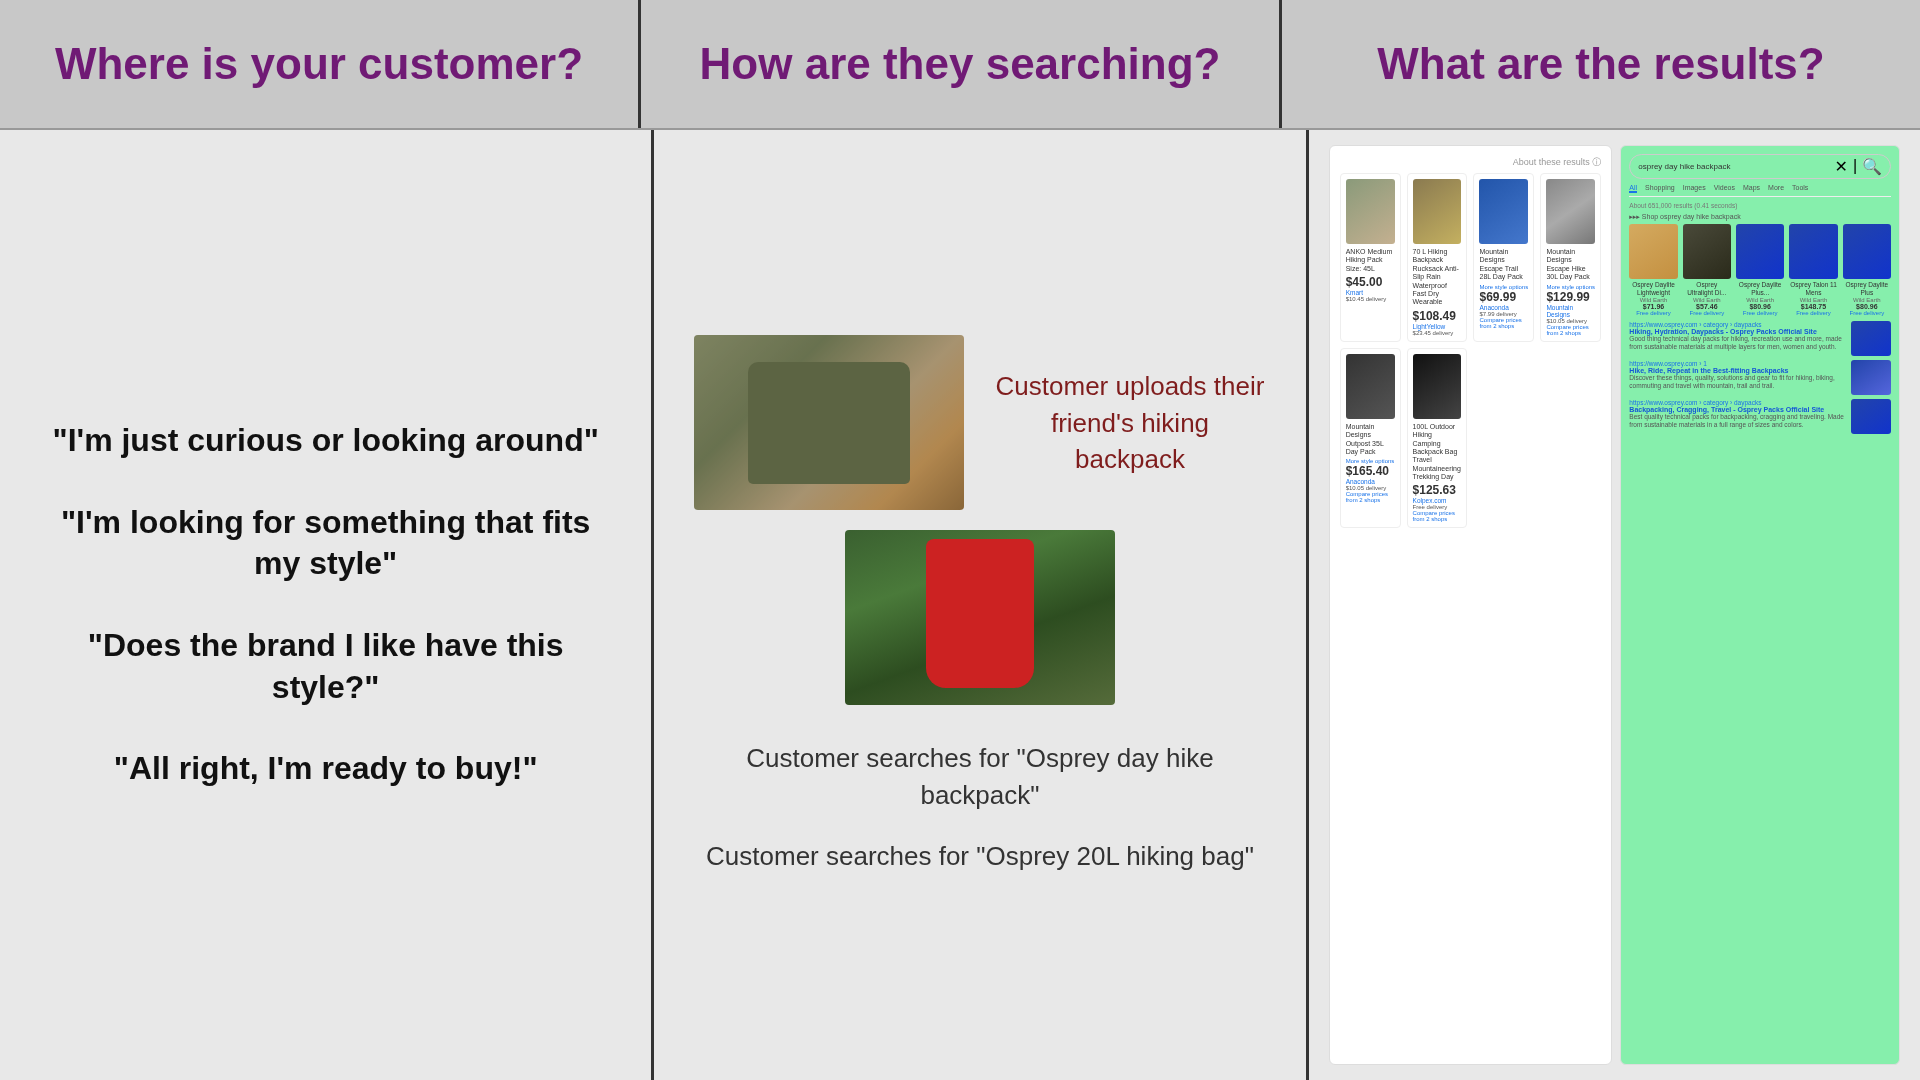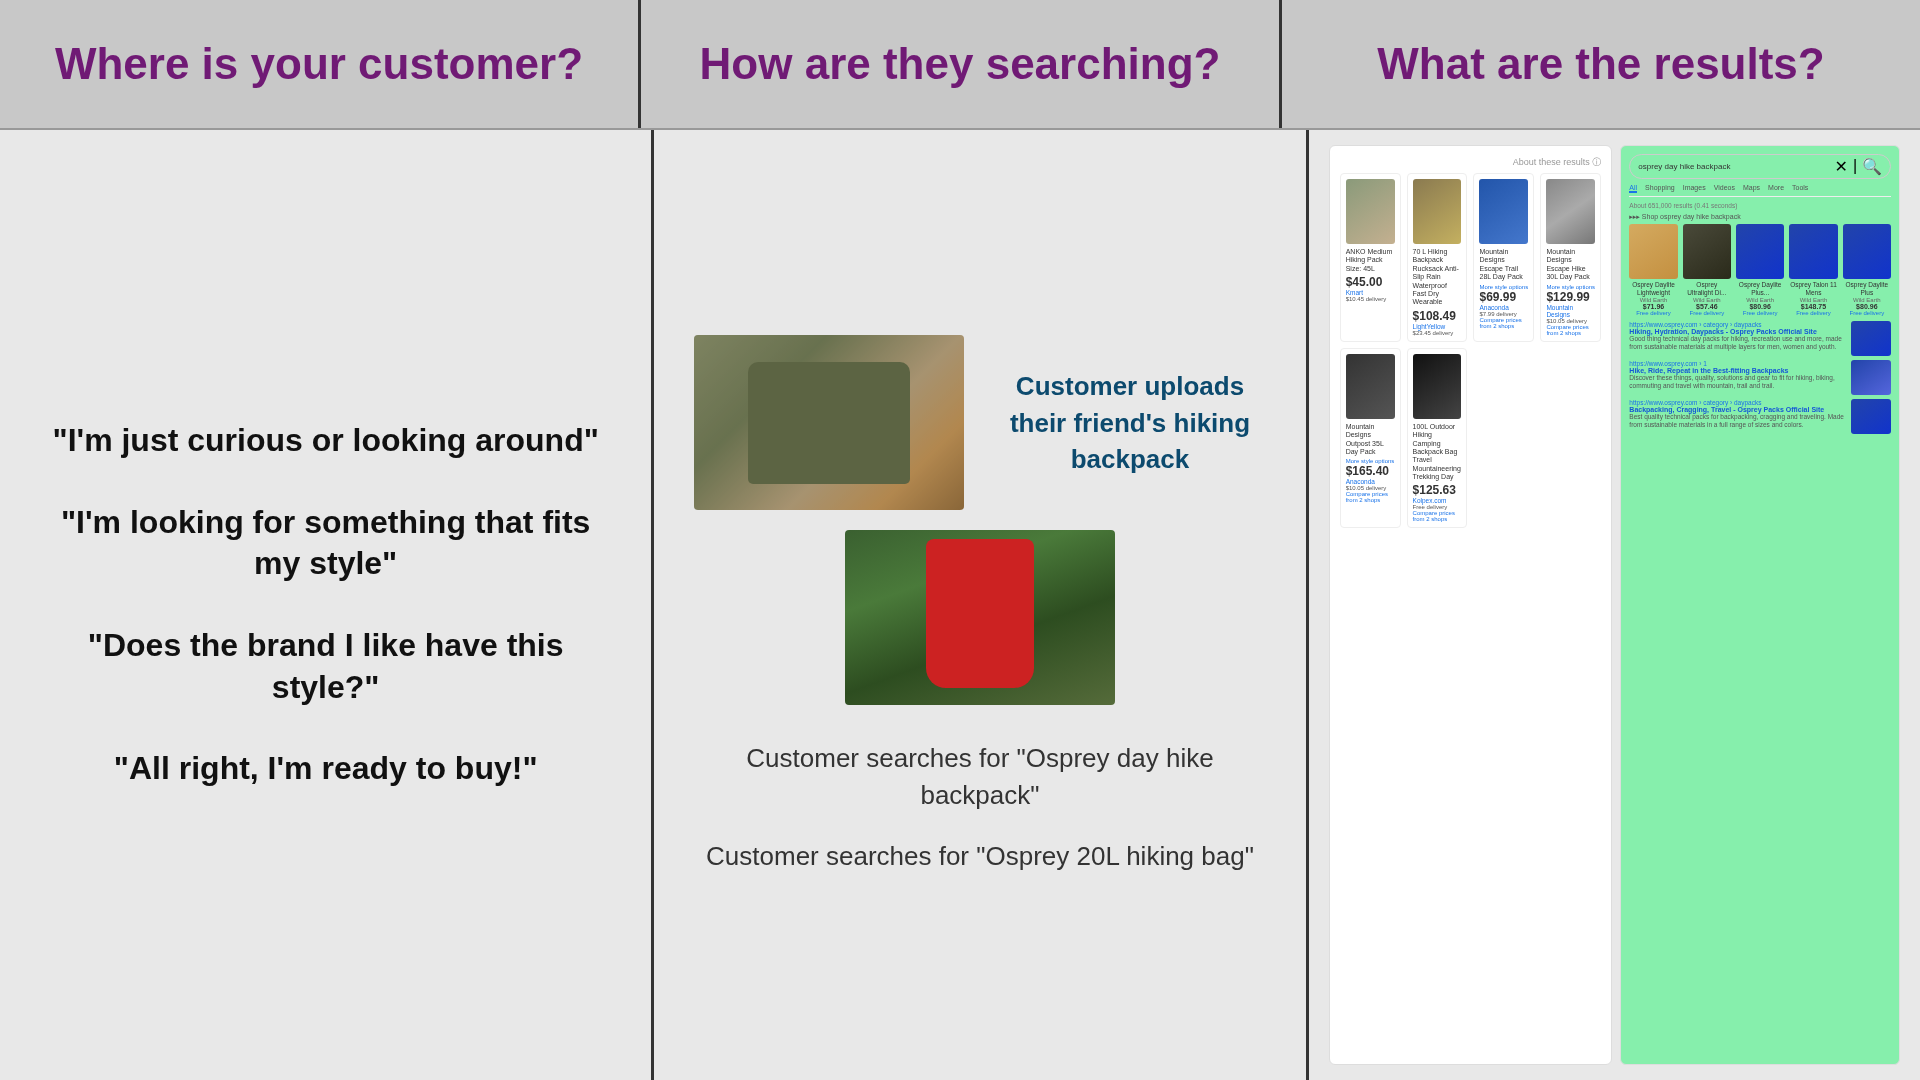--- a/index.html
+++ b/index.html
@@ -136,25 +136,24 @@
       top: 5%;
       left: 30%;
       width: 40%;
       height: 85%;
       background: #cc2222;
       border-radius: 8px 8px 20px 20px;
     }
 
     .search-label {
       font-size: 26px;
-      color: #0c4a6e;
+      color: #7f1d1d;
       text-align: center;
       line-height: 1.4;
       max-width: 280px;
-      font-weight: bold;
     }
 
     .search-text-only {
       font-size: 26px;
       color: #333;
       text-align: center;
       line-height: 1.4;
       margin-top: 15px;
     }
 

